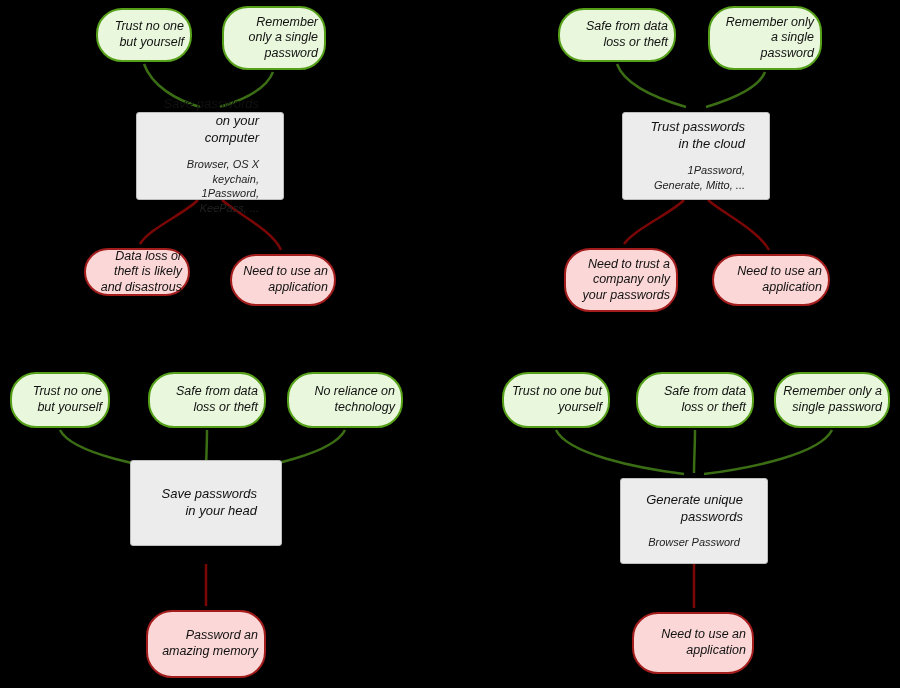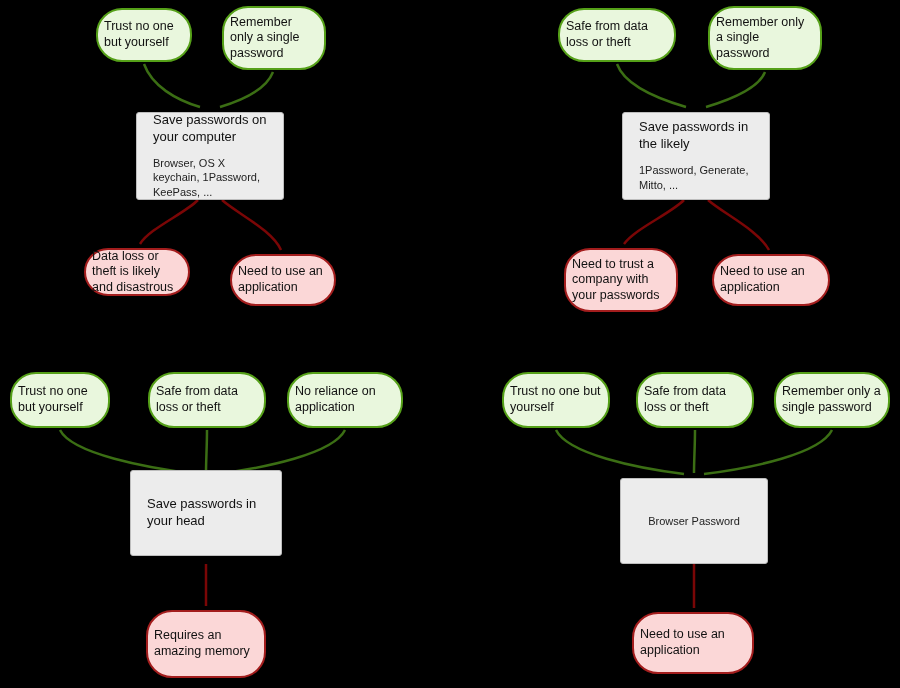--- a/index.html
+++ b/index.html
@@ -3,31 +3,32 @@
 <meta charset="utf-8">
 <style>
   html,body { margin:0; padding:0; background:#000; }
   .stage {
     position:relative; width:900px; height:688px; background:#000000;
     overflow:hidden; font-family:"Liberation Sans", sans-serif; color:#111;
   }
   .node {
     position:absolute; box-sizing:border-box;
     display:flex; flex-direction:column; align-items:center; justify-content:center;
-    text-align:left;
+    text-align:right;
+    font-style:italic;
   }
   .pill {
     font-size:12.5px; line-height:1.25; padding:4px 6px;
     border-radius:26px;
   }
   .pro  { background:#e9f7dd; border:2px solid #55a018; }
   .con  { background:#fbd7d7; border:2px solid #a31d1d; }
   .center {
     background:#ececec; border:1px solid #bdbdbd; border-radius:3px;
-    padding:16px; gap:10px;
+    padding:24px; gap:10px;
   }
   .center-title    { font-size:13px; line-height:1.3; }
   .center-subtitle { font-size:11px; line-height:1.35; color:#222; }
   .center-subtitle:empty { display:none; }
   svg.arrows { position:absolute; left:0; top:0; width:900px; height:688px; pointer-events:none; }
   svg.arrows path { fill:none; stroke-width:2.5; }
   .pro-arrow { stroke:#3b6e14; }
   .con-arrow { stroke:#7a0606; }
 </style>
 </head>
@@ -83,56 +84,57 @@
     <span>Need to use an application</span>
   </div>
 
   <div class="node pill pro" style="left:558px;top:8px;width:118px;height:54px">
     <span>Safe from data loss or theft</span>
   </div>
   <div class="node pill pro" style="left:708px;top:6px;width:114px;height:64px">
     <span>Remember only a single password</span>
   </div>
   <div class="node center" style="left:622px;top:112px;width:148px;height:88px">
-    <div class="center-title">Save passwords in the likely</div>
+    <div class="center-title">Trust passwords in the cloud</div>
     <div class="center-subtitle">1Password, Generate, Mitto, ...</div>
   </div>
   <div class="node pill con" style="left:564px;top:248px;width:114px;height:64px">
-    <span>Need to trust a company with your passwords</span>
+    <span>Need to trust a company only your passwords</span>
   </div>
   <div class="node pill con" style="left:712px;top:254px;width:118px;height:52px">
     <span>Need to use an application</span>
   </div>
 
   <div class="node pill pro" style="left:10px;top:372px;width:100px;height:56px">
     <span>Trust no one but yourself</span>
   </div>
   <div class="node pill pro" style="left:148px;top:372px;width:118px;height:56px">
     <span>Safe from data loss or theft</span>
   </div>
   <div class="node pill pro" style="left:287px;top:372px;width:116px;height:56px">
-    <span>No reliance on application</span>
+    <span>No reliance on technology</span>
   </div>
-  <div class="node center" style="left:130px;top:470px;width:152px;height:86px">
+  <div class="node center" style="left:130px;top:460px;width:152px;height:86px">
     <div class="center-title">Save passwords in your head</div>
 
   </div>
   <div class="node pill con" style="left:146px;top:610px;width:120px;height:68px">
-    <span>Requires an amazing memory</span>
+    <span>Password an amazing memory</span>
   </div>
 
   <div class="node pill pro" style="left:502px;top:372px;width:108px;height:56px">
     <span>Trust no one but yourself</span>
   </div>
   <div class="node pill pro" style="left:636px;top:372px;width:118px;height:56px">
     <span>Safe from data loss or theft</span>
   </div>
   <div class="node pill pro" style="left:774px;top:372px;width:116px;height:56px">
     <span>Remember only a single password</span>
   </div>
   <div class="node center" style="left:620px;top:478px;width:148px;height:86px">
+    <div class="center-title">Generate unique passwords</div>
     <div class="center-subtitle">Browser Password</div>
   </div>
   <div class="node pill con" style="left:632px;top:612px;width:122px;height:62px">
     <span>Need to use an application</span>
   </div>
 
 </div>
 
 </body></html>

